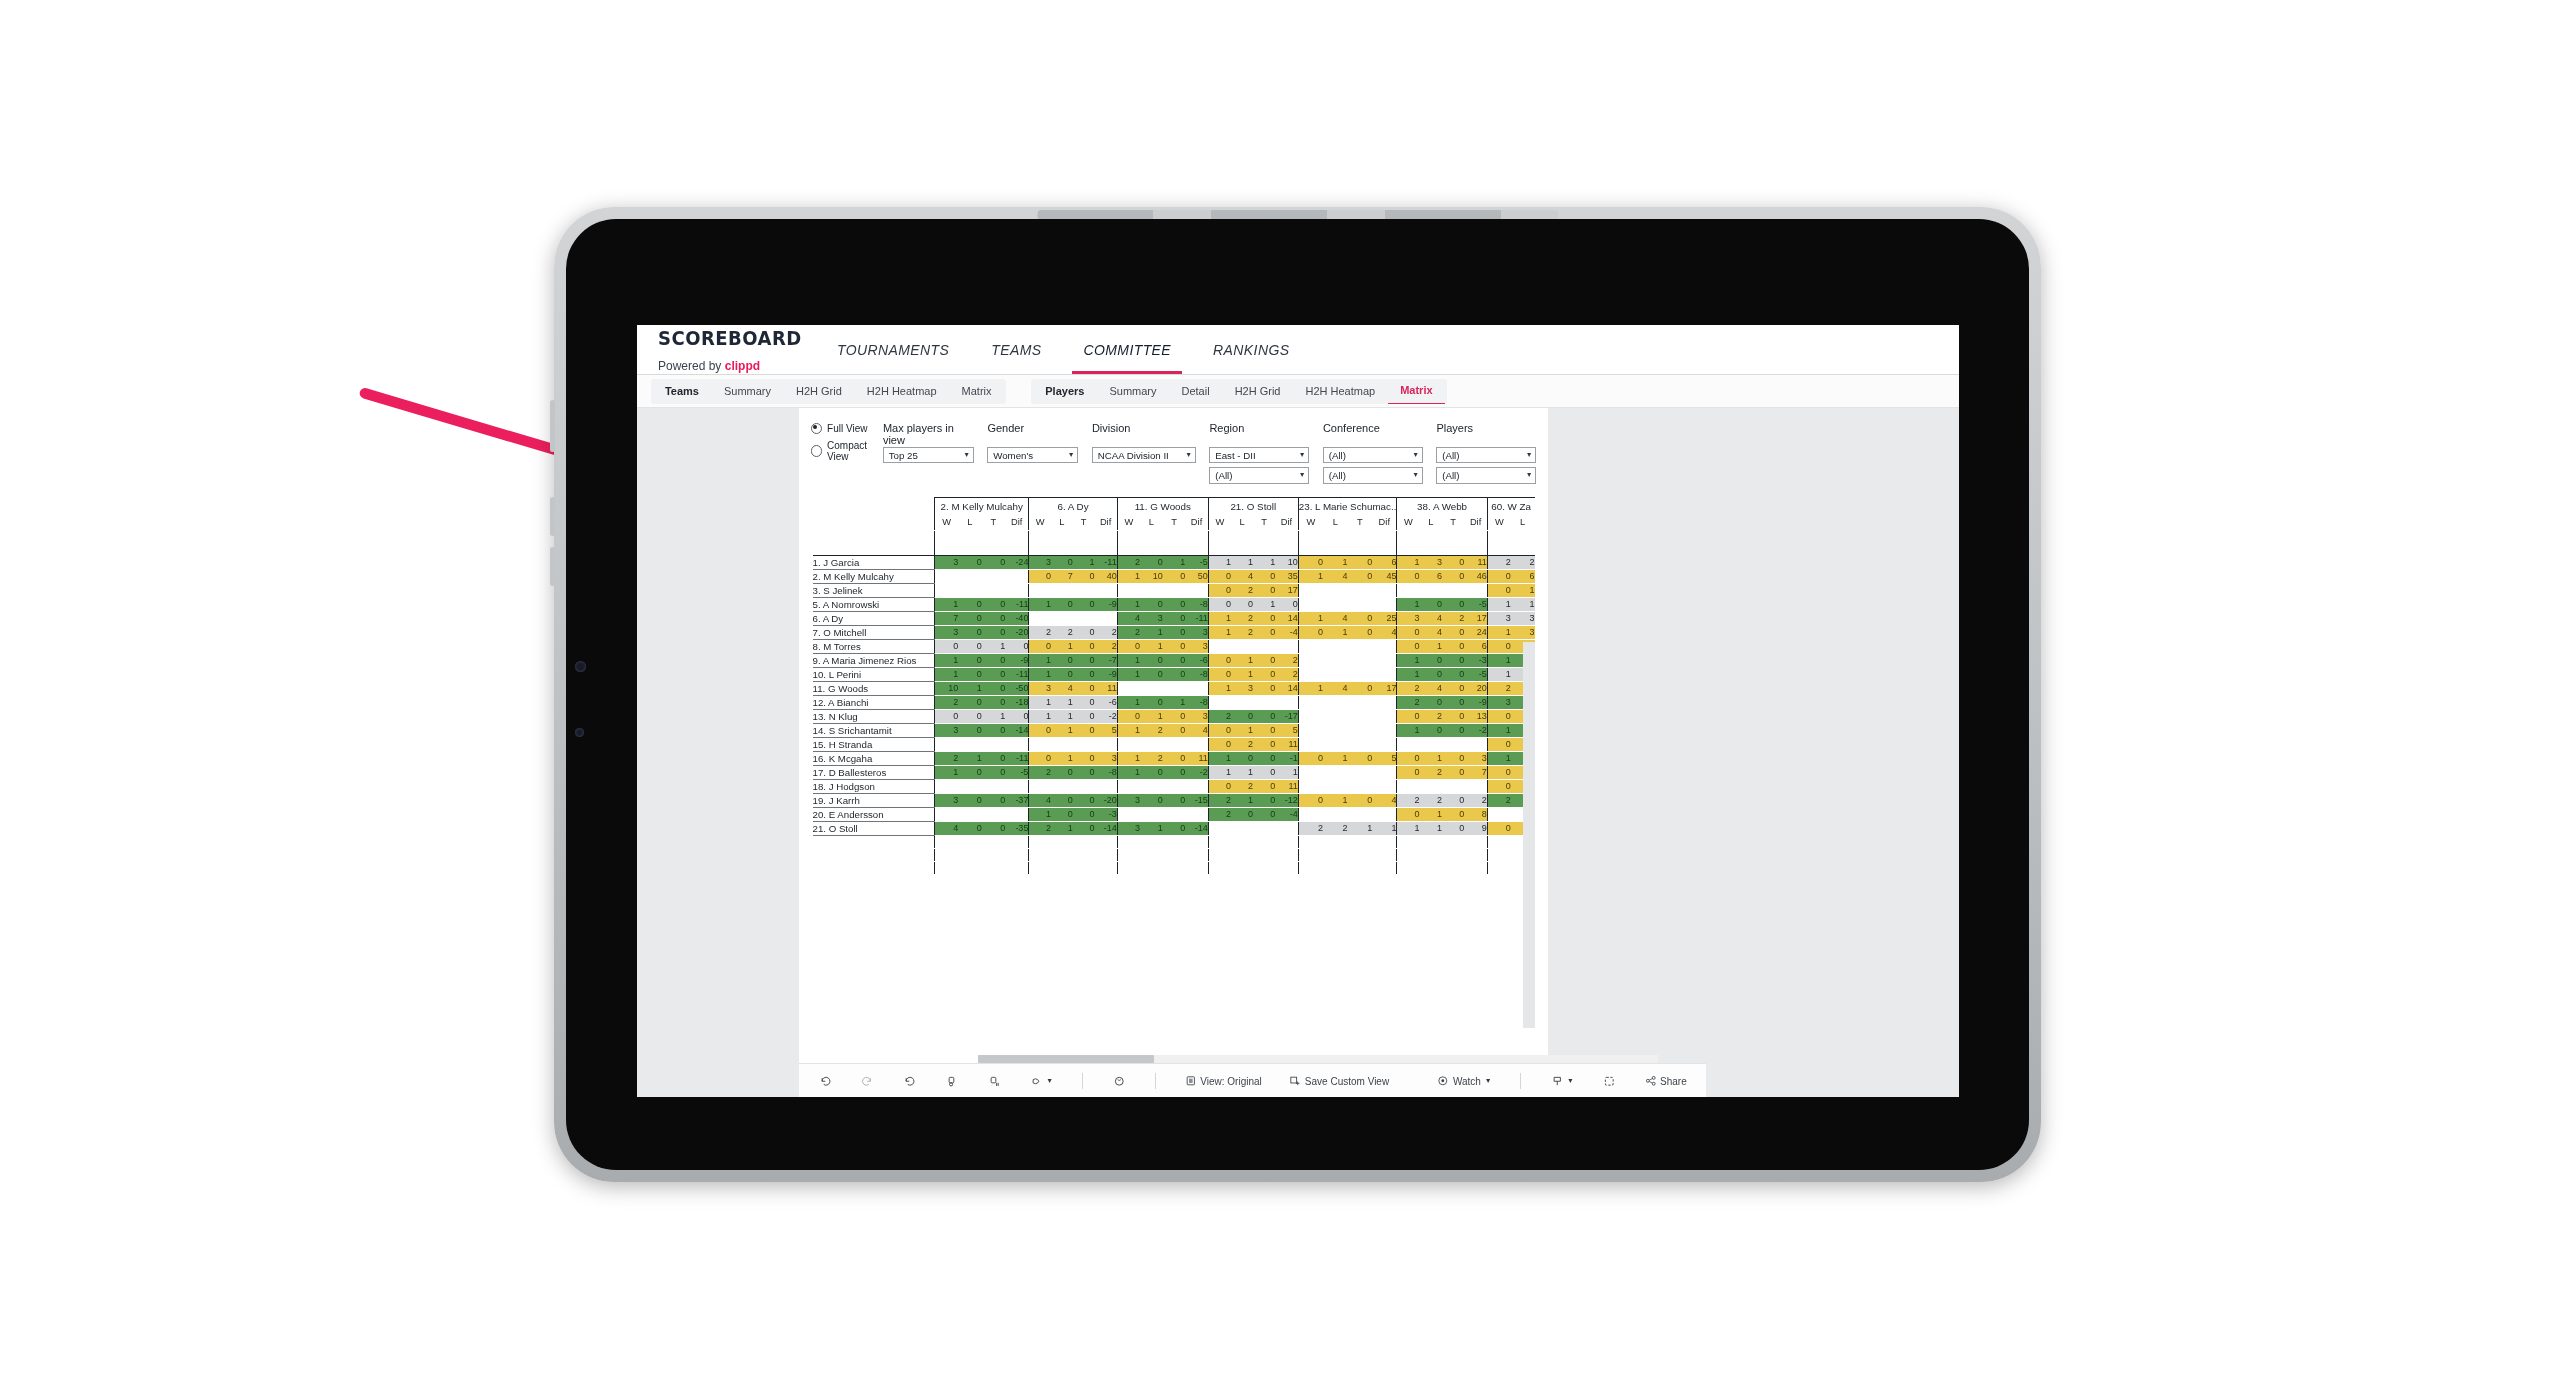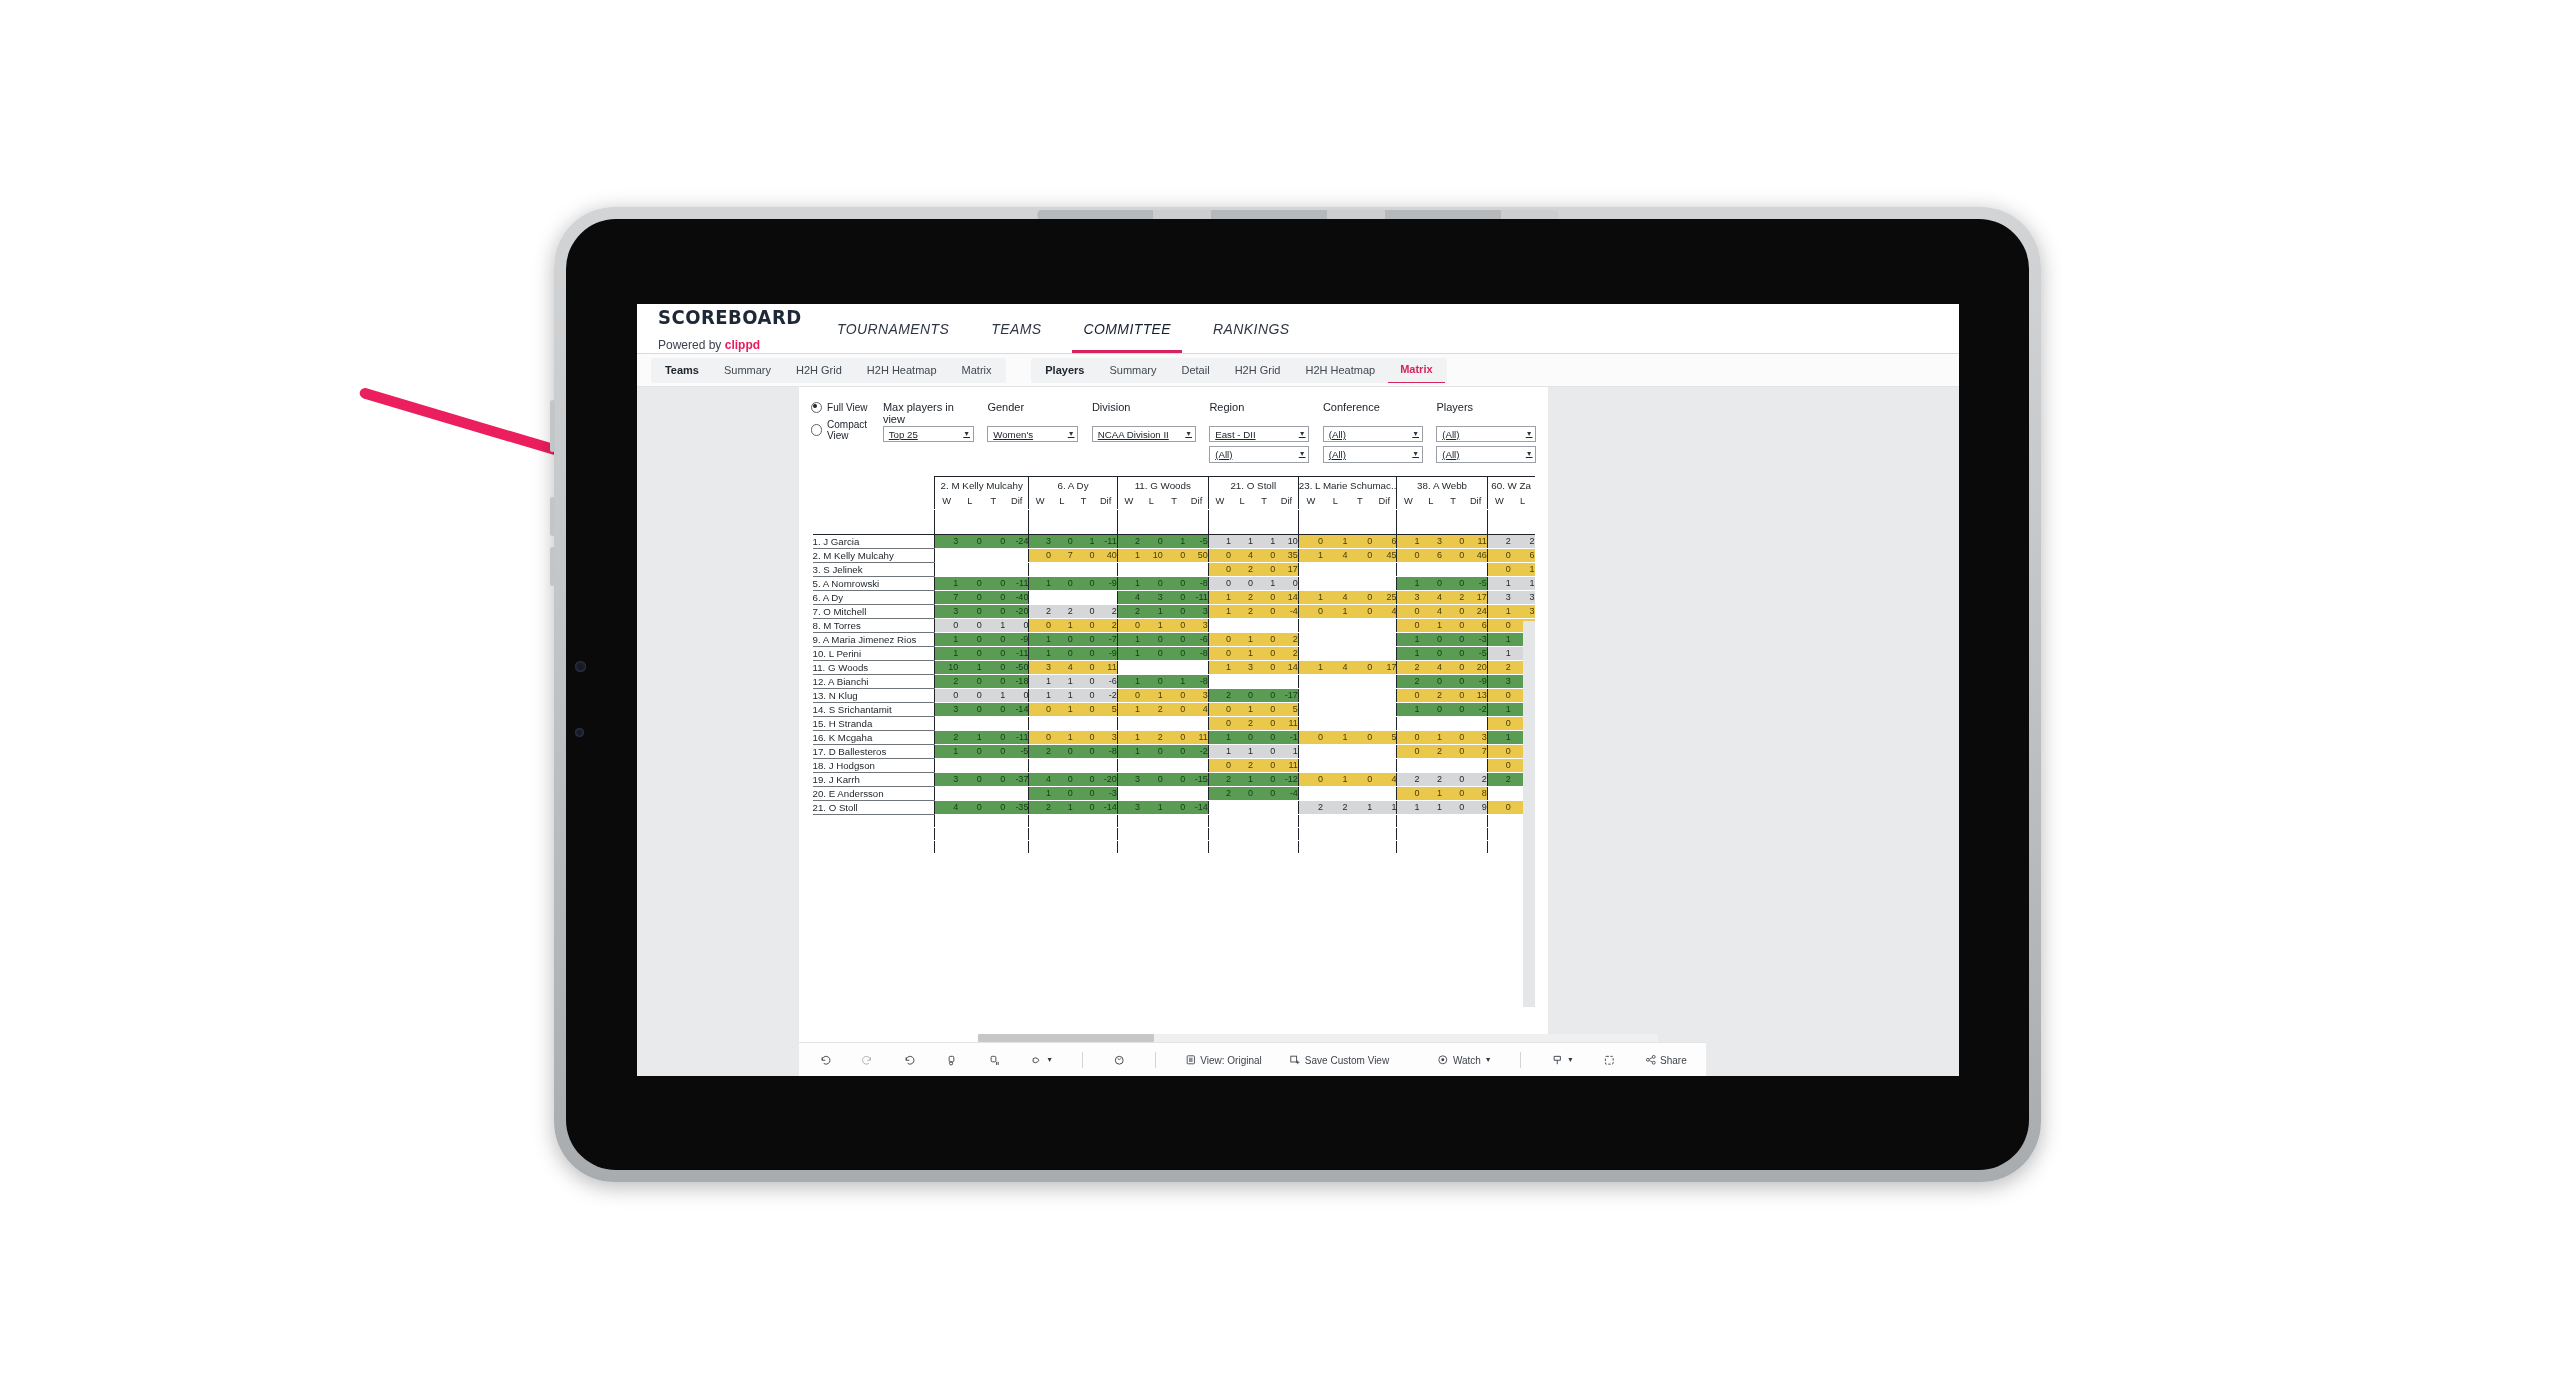--- a/index.html
+++ b/index.html
@@ -37,21 +37,21 @@
     width:521px;height:9.7px;
     background:repeating-linear-gradient(90deg,#9fa2a4 0 116px,#c6c8ca 116px 174px);
     opacity:.55;border-radius:3.9px;
   }
   .side-btn{position:absolute;background:#c3c6c8;border-radius:2.9px;}
   .camera{position:absolute;width:10.6px;height:10.6px;border-radius:50%;
     background:#1a1a22;box-shadow:inset 0 0 2.9px #3a4a7a;}
 
   
   #screen{
-    position:absolute;left:637px;top:304px;width:1322px;height:772px;
+    position:absolute;left:637px;top:325px;width:1322px;height:772px;
     background:#ffffff;overflow:hidden;
   }
 
   
   .brandbar{height:49px;background:#ffffff;display:flex;align-items:stretch;
     border-bottom:1.9px solid #d9dadc;}
   .logo-wrap{width:179px;display:flex;flex-direction:column;justify-content:center;
     padding-left:21px;box-sizing:border-box;}
   .logo-main{font-family:"DejaVu Sans Condensed","Liberation Sans",sans-serif;
     font-weight:700;font-size:20px;letter-spacing:0.5px;color:#1d2736;line-height:1;}
@@ -87,21 +87,21 @@
   .radio-row{display:flex;align-items:center;gap:4.8px;margin-bottom:5.8px;font-size:10px;color:#20262d;}
   .radio{width:9.7px;height:9.7px;border:1.2px solid #5c6166;border-radius:50%;
     display:inline-block;position:relative;background:#fff;flex:none;}
   .radio.on::after{content:"";position:absolute;left:1.9px;top:1.9px;width:3.9px;height:3.9px;
     border-radius:50%;background:#20262d;}
   .fgroup{display:flex;flex-direction:column;}
   .flabel{font-size:11px;color:#20262d;margin-bottom:13px;height:12.5px;}
   .sel{
     height:16.4px;border:1px solid #9aa0a6;background:#fff;display:flex;align-items:center;
     justify-content:space-between;padding:0 2.9px 0 4.8px;font-size:9.7px;color:#20262d;
-    box-sizing:border-box;margin-bottom:3.9px;cursor:pointer;text-decoration:underline;
+    box-sizing:border-box;margin-bottom:3.9px;cursor:pointer;
   }
   .caret{font-size:6.8px;color:#33383d;line-height:1;}
   .w-maxp{width:91px;}.w-gender{width:91px;}.w-div{width:104px;}
   .w-region{width:100px;}.w-conf{width:100px;}.w-players{width:100px;}
 
   
   .matrixwrap{position:relative;margin:1.9px 0 0 0;padding:0 13.5px;}
   table.matrix{border-collapse:collapse;table-layout:fixed;font-size:9.3px;color:#1d2328;}
   table.matrix th,table.matrix td{padding:0;margin:0;}
   .col-name{width:124px;}

